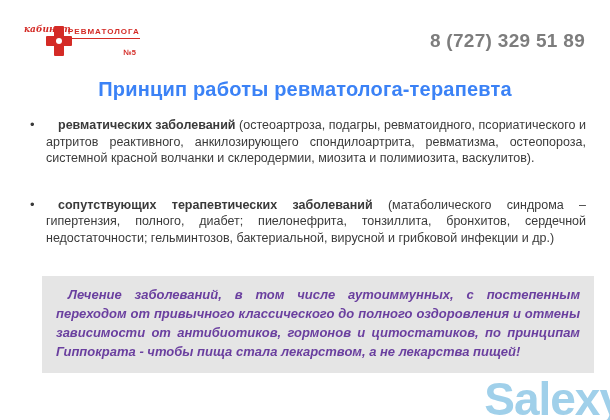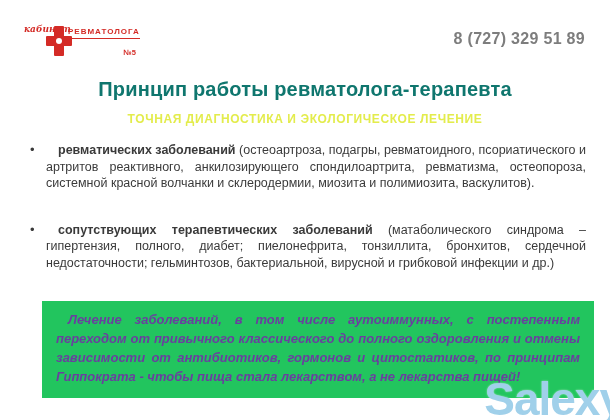--- a/index.html
+++ b/index.html
@@ -44,30 +44,30 @@
     font-size: 8px; font-weight: bold; letter-spacing: 1px;
     color: #d42b26; white-space: nowrap;
     border-bottom: 1px solid #d42b26; padding-bottom: 2px;
   }
   .logo-num {
     position: absolute; right: 6px; top: 24px;
     font-size: 7.5px; font-weight: bold; color: #d42b26;
   }
   .phone {
     position: absolute; right: 25px; top: 30px;
-    font-size: 16px; font-weight: bold; color: #7d7d7d;
+    font-size: 19px; font-weight: bold; color: #7d7d7d;
     letter-spacing: 0.3px;
   }
 
   
   .title {
     text-align: center;
     margin: 6px 10px 0 10px;
     font-size: 20px; font-weight: bold;
-    color: #0f766e; letter-spacing: 0.2px;
+    color: #3b82f6; letter-spacing: 0.2px;
   }
   .subtitle {
     text-align: center;
     margin-top: 11px;
     font-size: 12px; font-weight: bold;
     color: #e3ec4c; letter-spacing: 0.6px;
   }
 
   
   .bullets {
@@ -87,21 +87,21 @@
   .bullets li::before {
     content: "\2022";
     position: absolute; left: 2px; top: -1px;
     font-size: 13px; color: #3a3a3a;
   }
   .bullets .lead { font-weight: bold; margin-left: 12px; }
 
   
   .highlight-box {
     margin: 6px 16px 0 42px;
-    background: #22c55e;
+    background: #e5e5e5;
     padding: 10px 14px 12px 14px;
     font-size: 13px;
     font-weight: bold;
     font-style: italic;
     color: #6a3f9f;
     line-height: 1.45;
     text-align: justify;
     text-indent: 12px;
   }
 
@@ -128,21 +128,20 @@
           <span class="bar-h"></span>
           <span class="inner"></span>
       </span>
       <span class="logo-main">РЕВМАТОЛОГА</span>
       <span class="logo-num">№5</span>
     </div>
     <div class="phone">8 (727) 329 51 89</div>
   </div>
 
   <div class="title">Принцип работы ревматолога-терапевта</div>
-  <div class="subtitle">ТОЧНАЯ ДИАГНОСТИКА И ЭКОЛОГИЧЕСКОЕ ЛЕЧЕНИЕ</div>
 
   <ul class="bullets">
     <li>
       <span class="lead">ревматических заболеваний</span><span> (остеоартроза, подагры, ревматоидного, псориатического и артритов реактивного, анкилозирующего спондилоартрита, ревматизма, остеопороза, системной красной волчанки и склеродермии, миозита и полимиозита, васкулитов).</span>
     </li>
     <li>
       <span class="lead">сопутствующих терапевтических заболеваний</span><span> (матаболического синдрома – гипертензия, полного, диабет; пиелонефрита, тонзиллита, бронхитов, сердечной недостаточности; гельминтозов, бактериальной, вирусной и грибковой инфекции и др.)</span>
     </li>
   </ul>
 

